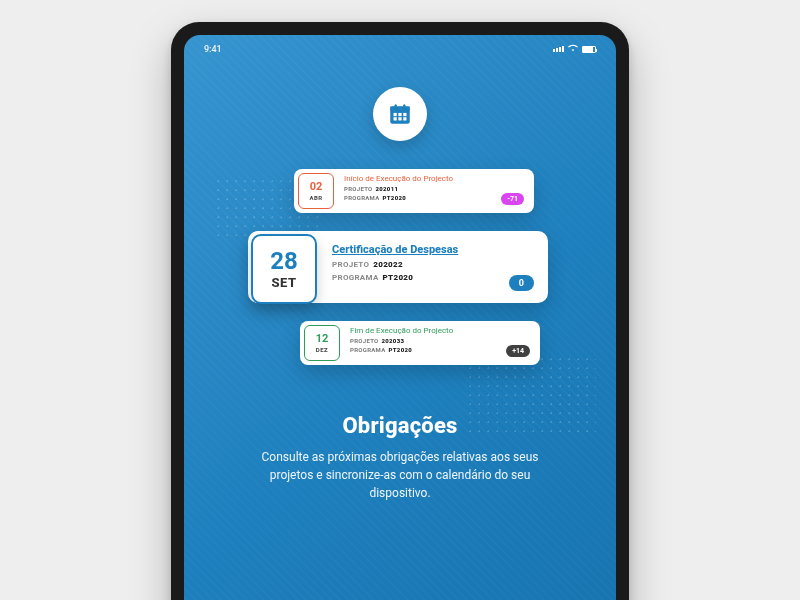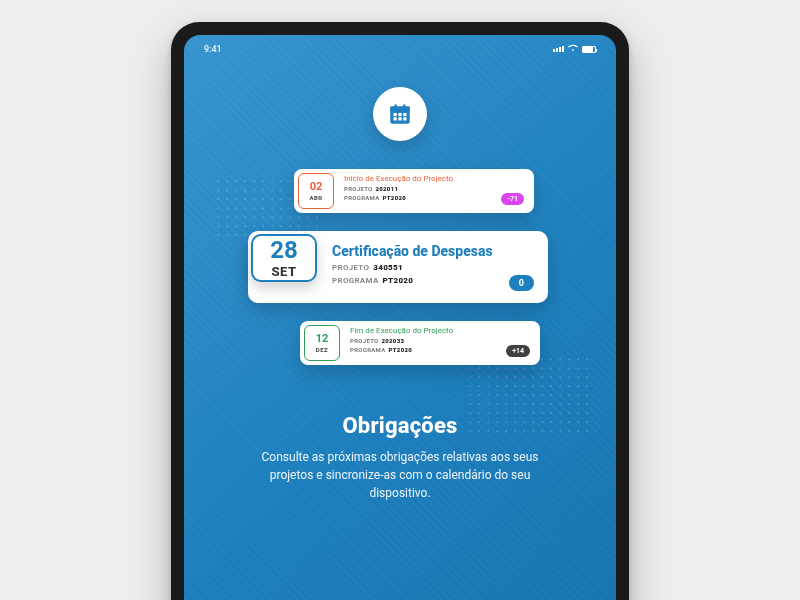--- a/index.html
+++ b/index.html
@@ -98,30 +98,30 @@
   .card .badge {
     position:absolute; right:10px; bottom:8px;
     font-size:7px; font-weight:700;
     padding:2px 6px; border-radius:9px; color:#fff;
   }
   .card.large {
     height: 72px; width: 300px;
     border-radius:10px;
   }
   .card.large .date {
-    width: 66px; height: 48px; margin:3px;
+    width: 66px; height: 70px; margin:3px;
     border: 2px solid #1d7fbd; border-radius:10px;
     display:flex; flex-direction:column; align-items:center; justify-content:center;
     box-shadow: 0 6px 14px rgba(0,0,0,.18);
     background:#fff;
   }
   .card.large .date .d { font-size:24px; font-weight:700; color:#1d7fbd; line-height:1; }
   .card.large .date .m { font-size:13px; font-weight:800; color:#333; letter-spacing:.5px; margin-top:2px; }
   .card.large .body { flex:1; padding: 12px 14px 0 12px; }
-  .card.large .title { font-size:14px; font-weight:800; color:#1d7fbd; }
+  .card.large .title { font-size:11px; font-weight:800; color:#1d7fbd;text-decoration:underline; }
   .card.large .meta { font-size:8px; color:#8a8a8a; font-weight:700; letter-spacing:.3px; margin-top:4px; }
   .card.large .meta b { color:#222; margin-left:4px; }
   .card.large .badge { right:14px; bottom:12px; font-size:9px; padding:3px 10px; border-radius:10px; }
 
   .card.c1 { top: 0; left: 110px; }
   .card.c1 .date { border-color:#e8623d; }
   .card.c1 .date .d { color:#e8623d; }
   .card.c1 .title { color:#e8623d; }
   .card.c1 .badge { background:#d946ef; }
 
@@ -204,21 +204,21 @@
         </div>
 
         <div class="card large c2">
           <div class="date">
             <span class="d">28</span>
             <span class="m">SET</span>
           </div>
           <div class="body">
             <div class="title">Certificação de Despesas</div>
             <div class="meta">
-              <span>PROJETO</span><b>340551</b>
+              <span>PROJETO</span><b>202022</b>
             </div>
             <div class="meta">
               <span>PROGRAMA</span><b>PT2020</b>
             </div>
           </div>
           <span class="badge">0</span>
         </div>
 
         <div class="card small c3">
           <div class="date">

